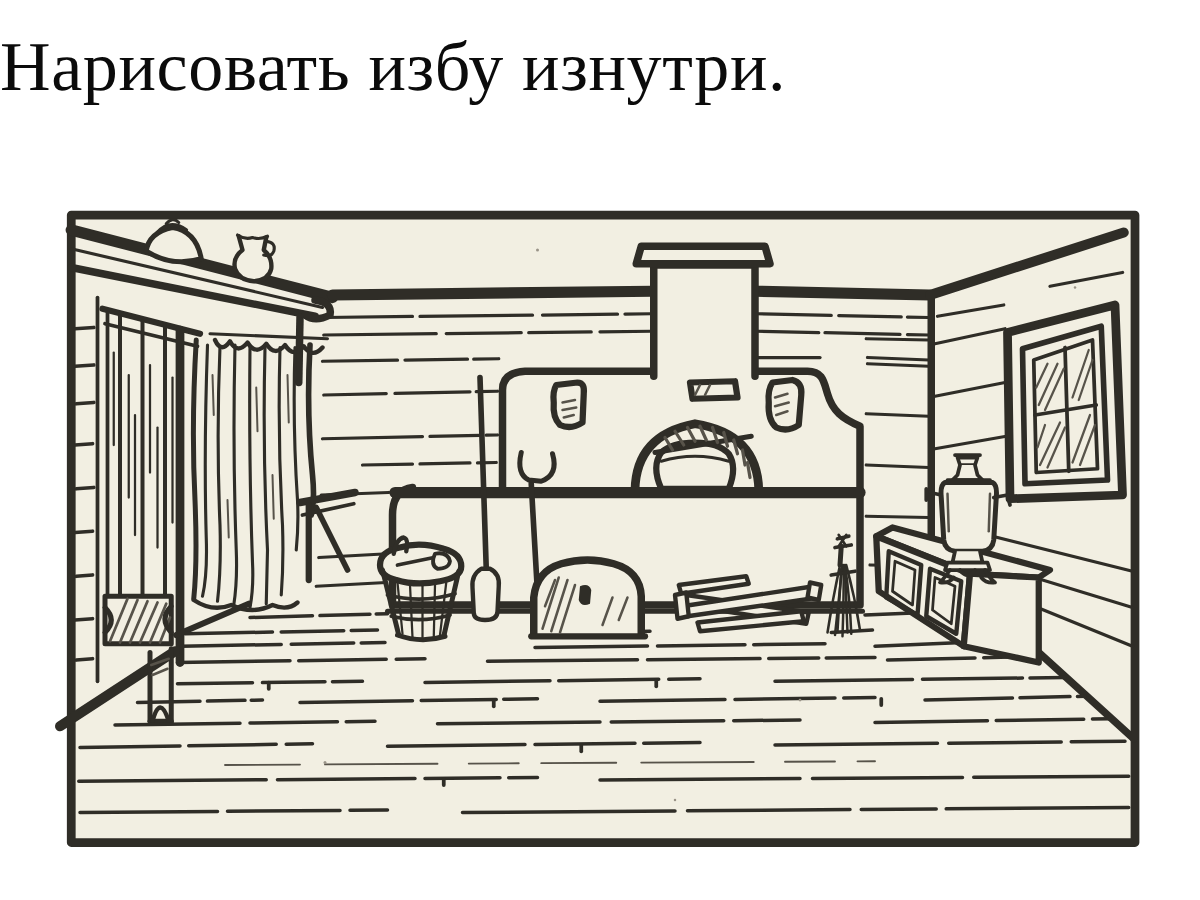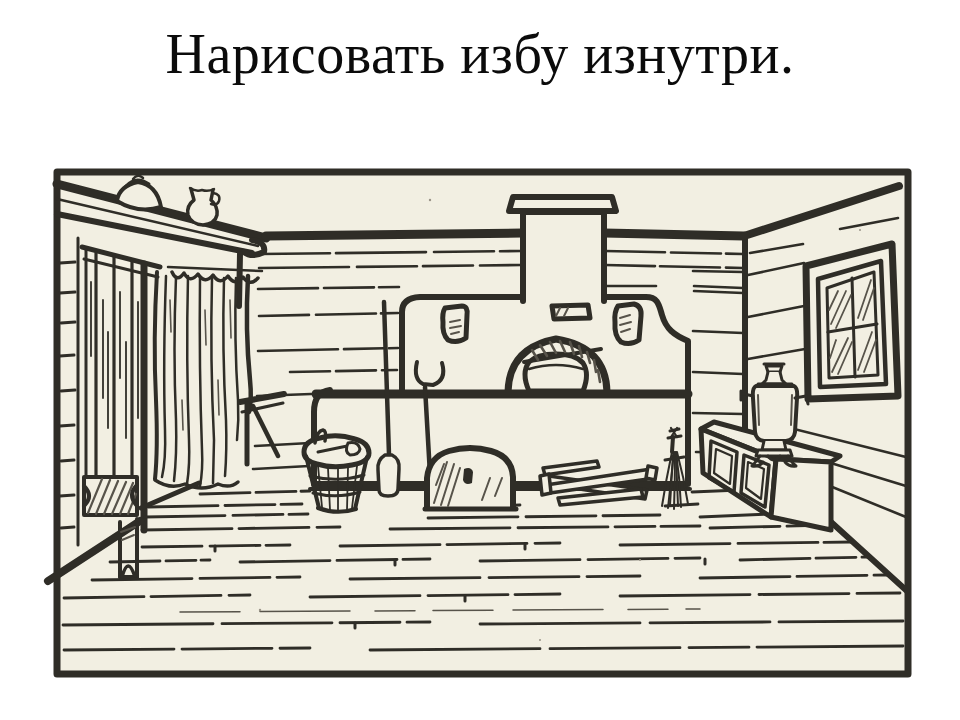--- a/index.html
+++ b/index.html
@@ -4,21 +4,21 @@
 <style>
   :root{
     --background:#ffffff; --paper:#f2efe2; --ink:#2f2d27; --ink-soft:#57534a; --title-text:#0b0b0b;
   }
   html,body{margin:0;padding:0;}
   body{
     width:960px;height:720px;position:relative;overflow:hidden;
     background:var(--background);
     font-family:"Liberation Serif", serif;
   }
-  header{position:absolute;top:22px;left:0;width:960px;text-align:center;}
+  header{position:absolute;top:22px;left:0;width:960px;text-align:left;}
   h1{
     margin:0;font-weight:normal;font-size:56px;letter-spacing:0.5px;
     color:var(--title-text);font-family:"Liberation Serif", serif;
   }
   .art{position:absolute;left:0;top:0;}
   
   .s{stroke:var(--ink);fill:none;stroke-linecap:round;stroke-linejoin:round;}
   .fp{fill:var(--paper);}
   .fi{fill:var(--ink);stroke:none;}
   .soft{stroke:var(--ink-soft);}

